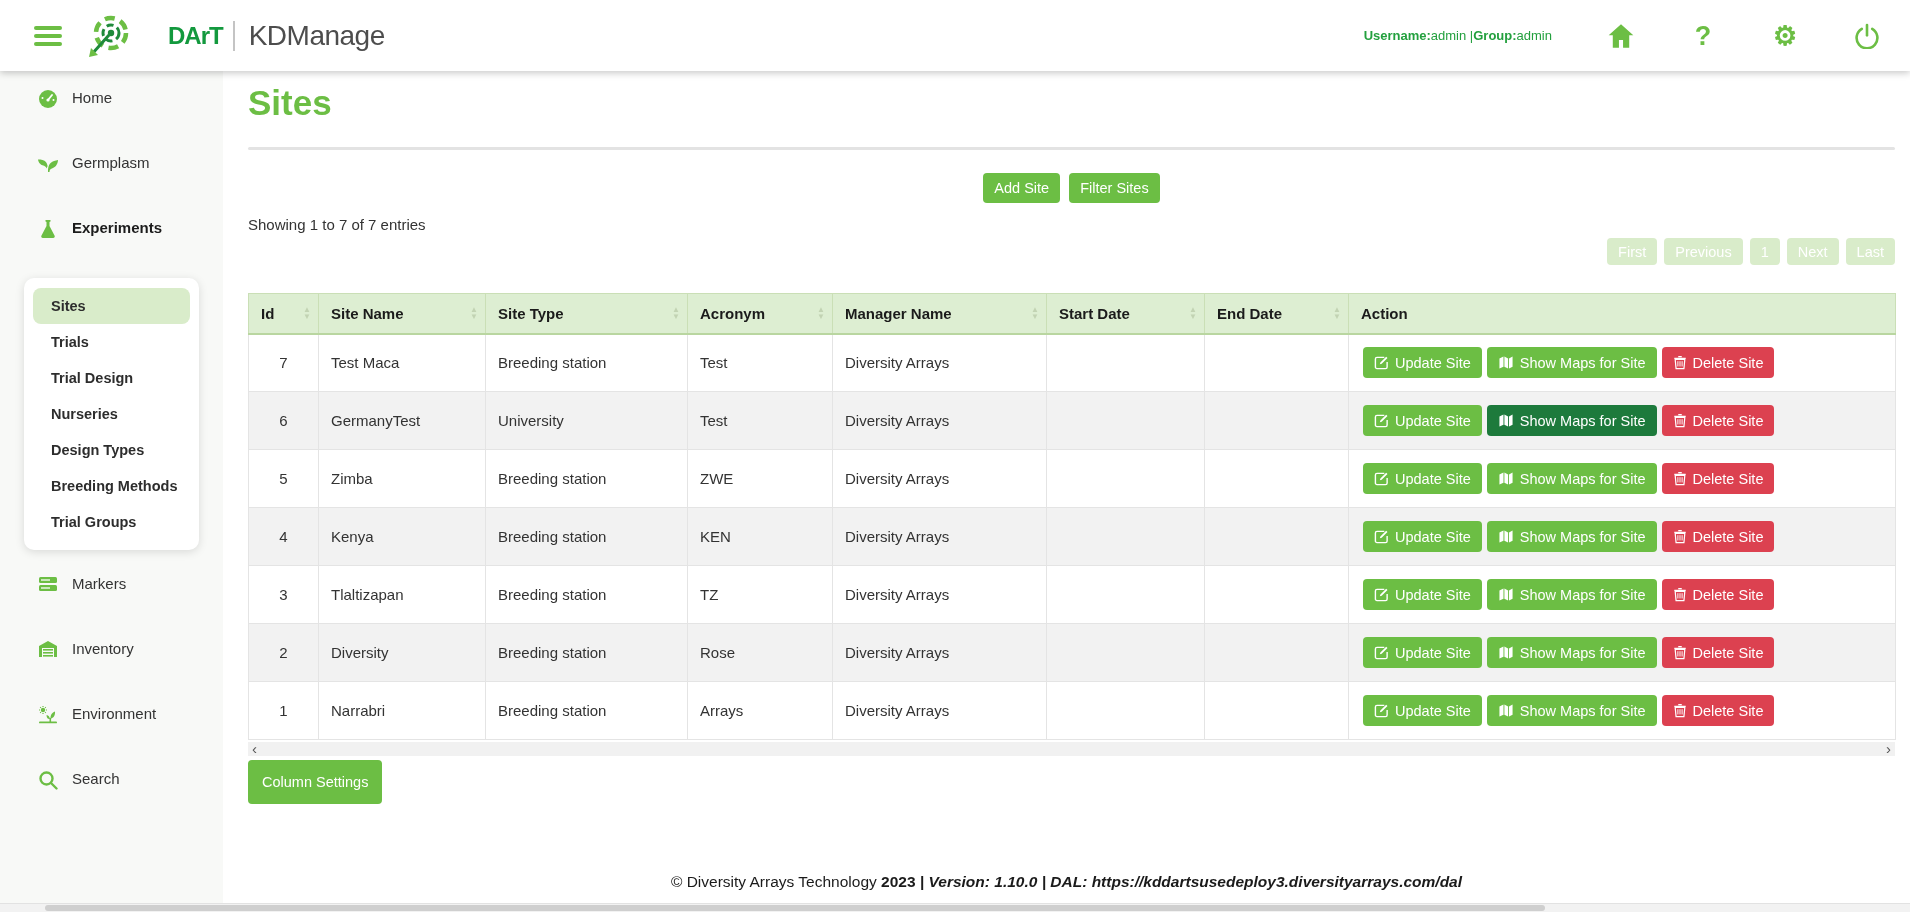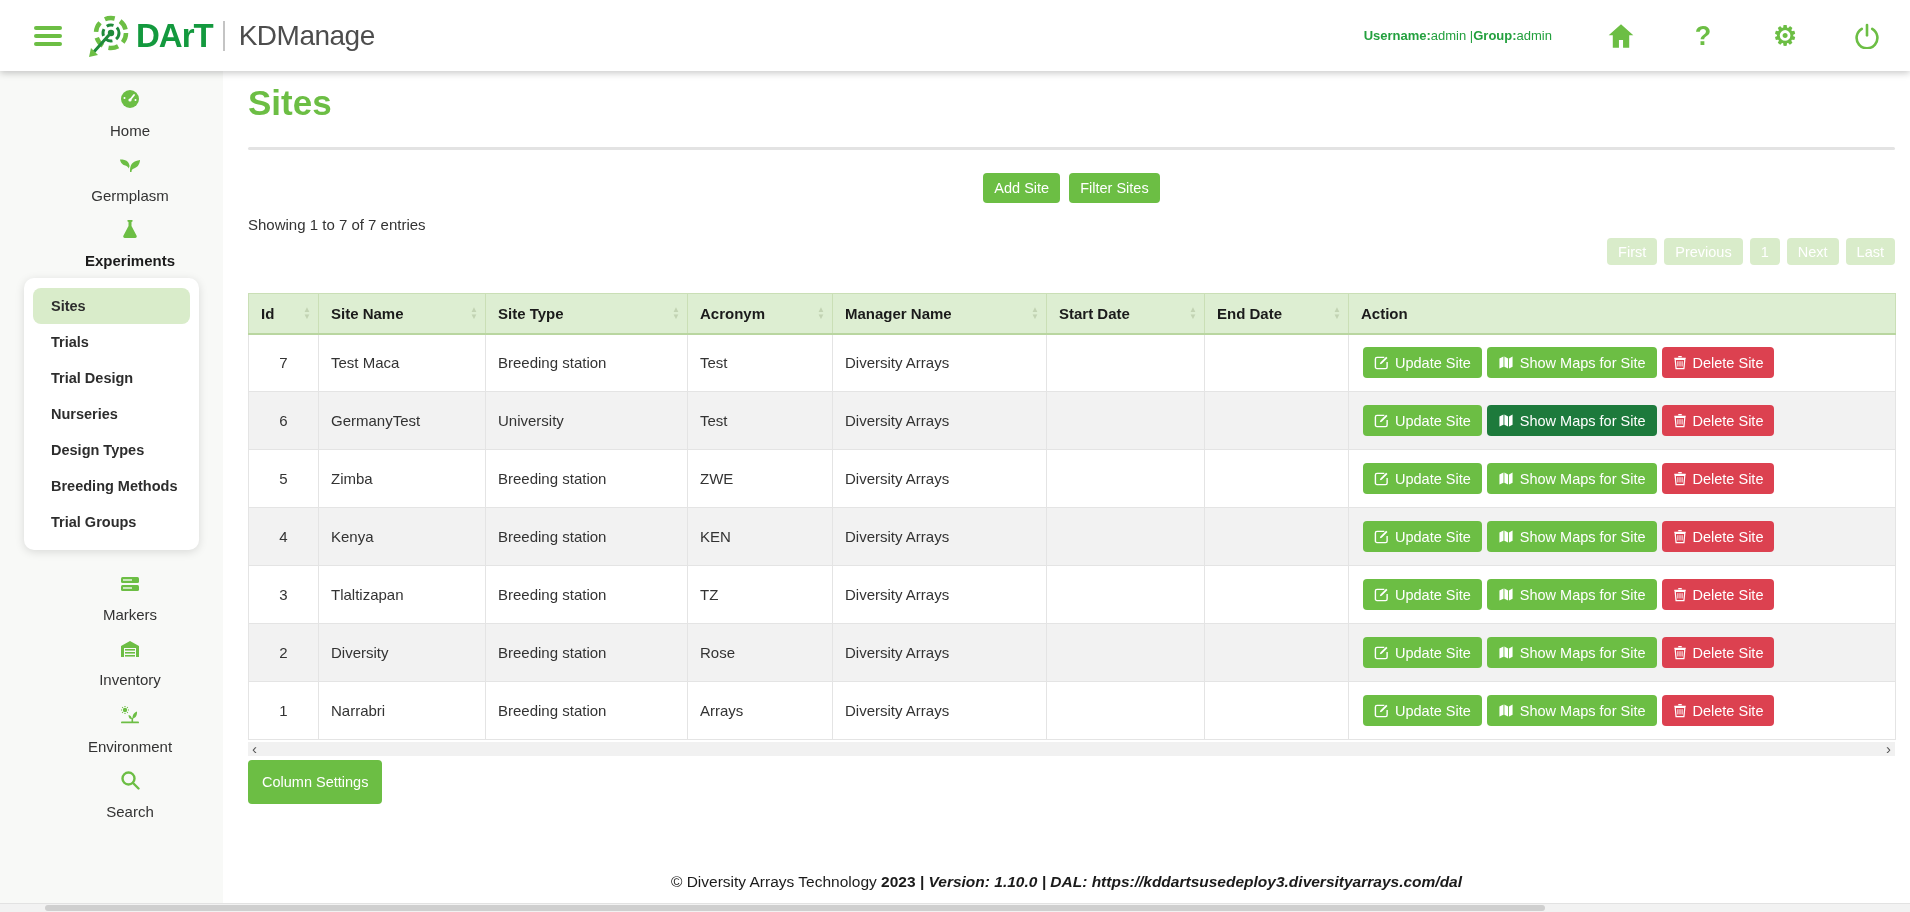--- a/index.html
+++ b/index.html
@@ -7,34 +7,34 @@
   body { font-family:"Liberation Sans", sans-serif; background:#ffffff; overflow:hidden; color:#333; }
   .app { position:relative; width:1910px; height:912px; overflow:hidden; background:#fff; }
 
   
   .topbar { position:relative; z-index:10; height:71px; background:#fff; display:flex; align-items:center;
             padding:0 26px 0 34px; box-shadow:0 2px 7px rgba(0,0,0,.22); }
   .hamburger { width:28px; display:flex; flex-direction:column; gap:4px; cursor:pointer; margin-right:24px; }
   .hamburger span { display:block; height:4px; border-radius:2px; background:#6cbe44; }
   .brand { display:flex; align-items:center; gap:6px; }
   .brand svg { display:block; }
-  .brand-name { font-size:33px; font-weight:800; color:#13993e; letter-spacing:-1px; }
+  .brand-name { font-size:24px; font-weight:800; color:#13993e; letter-spacing:-1px;margin-left:32px; }
   .brand-sep { width:2px; height:30px; background:#c4c4c4; margin:0 8px 0 4px; }
   .brand-product { font-size:28px; color:#4d4d4d; letter-spacing:-0.5px; }
   .topbar-right { margin-left:auto; display:flex; align-items:center; gap:48px; }
   .user-info { font-size:13px; color:#23a03e; white-space:nowrap; margin-right:4px; }
   .user-info b { font-weight:700; }
   .tb-icon { width:34px; text-align:center; color:#6cbe44; cursor:pointer; }
   .tb-icon.glyph { font-size:27px; line-height:30px; font-weight:700; }
   .tb-icon svg { display:block; margin:0 auto; }
 
   
   .sidebar { position:absolute; top:71px; left:0; width:223px; bottom:9px; background:#f8f9f7; padding-top:18px; z-index:5; }
-  .side-item { height:30px; margin-bottom:35px; display:flex; align-items:center; padding-left:37px; gap:13px;
-               font-size:15px; color:#333; cursor:pointer;flex-direction:column; }
+  .side-item { height:30px; margin-bottom:35px; display:flex; align-items:flex-start; padding-left:37px; gap:13px;
+               font-size:15px; color:#333; cursor:pointer; }
   .side-item .s-icon { width:22px; display:flex; justify-content:center; }
   .side-item.bold { font-weight:700; color:#1c1c1c; }
   .submenu-card { background:#fff; border-radius:10px; margin:-6px 24px 25px 24px; padding:10px 9px;
                   box-shadow:0 2px 10px rgba(0,0,0,.13); }
   .submenu-item { height:36px; display:flex; align-items:center; padding-left:18px; font-size:14.5px; font-weight:700;
                   color:#2d2d2d; cursor:pointer; border-radius:8px; }
   .submenu-item.active { background:#d9ecca; }
 
   
   .main { margin-left:223px; padding:0 15px 0 25px; }

